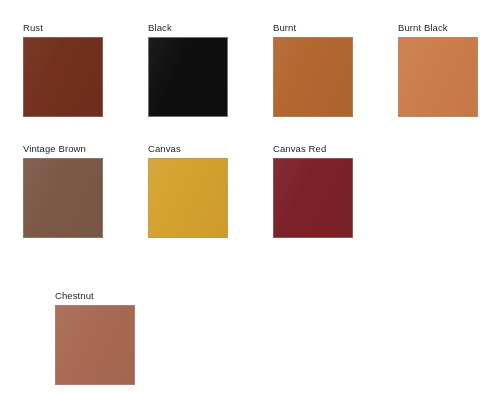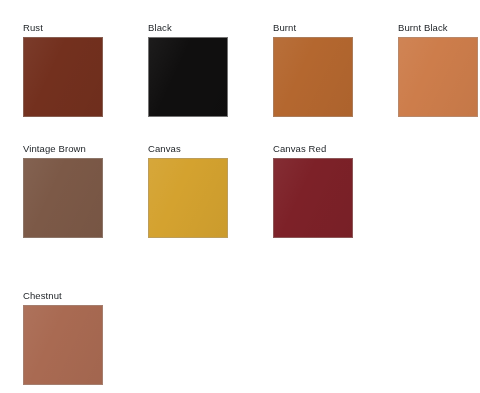--- a/index.html
+++ b/index.html
@@ -23,21 +23,21 @@
   }
   .swatch-row {
     display: flex;
     flex-direction: row;
     align-items: flex-start;
     padding-left: 7px;
     box-sizing: border-box;
   }
   #row-0 { padding-top: 6px; }
   #row-1 { padding-top: 26px; }
-  #row-2 { padding-top: 52px; }
+  #row-2 { padding-top: 52px; margin-left: 32px; }
   .swatch-cell {
     width: 125px;
     flex: 0 0 125px;
     display: flex;
     flex-direction: column;
     align-items: flex-start;
   }
   .swatch-label {
     font-size: 9.5px;
     line-height: 11px;

